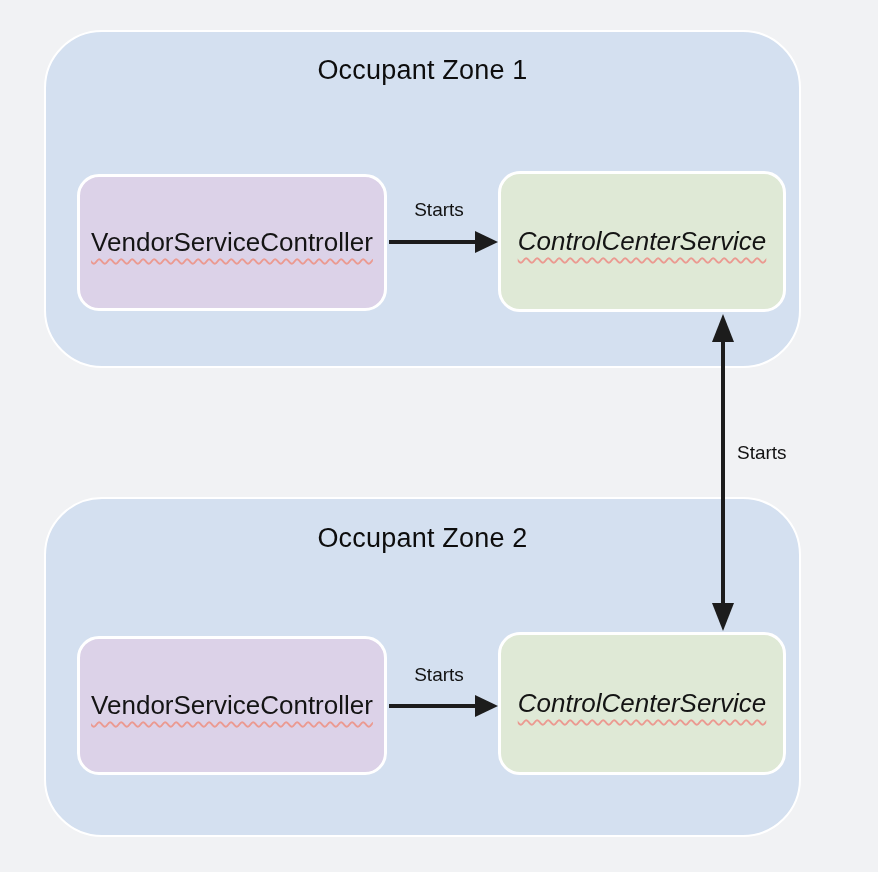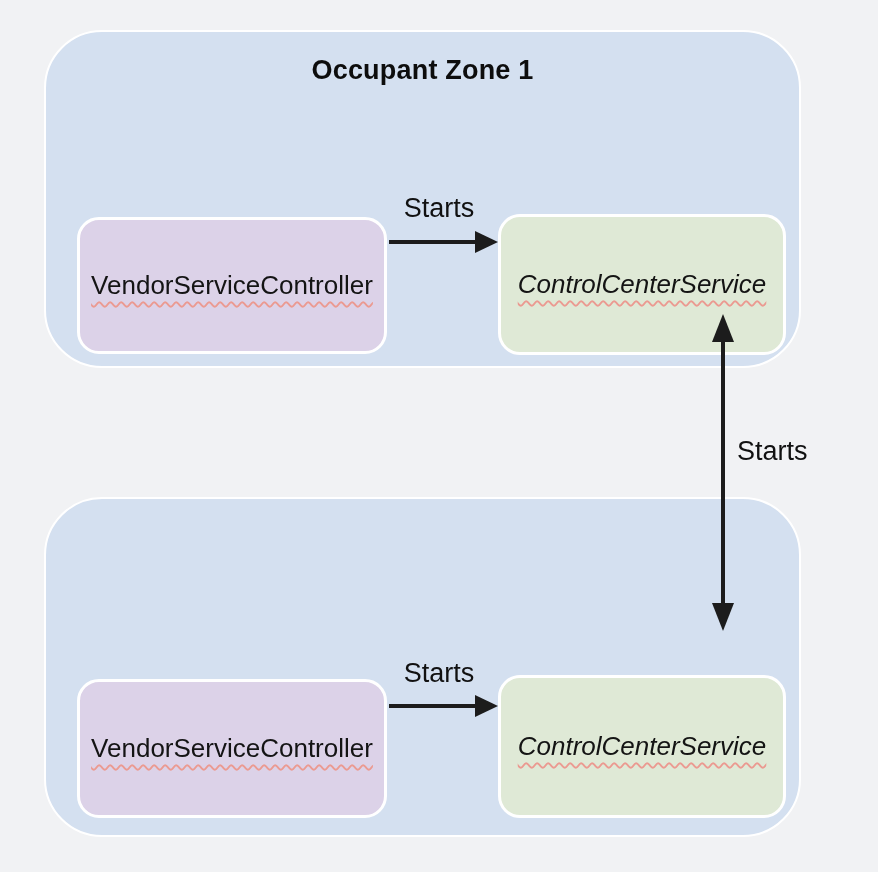--- a/index.html
+++ b/index.html
@@ -23,57 +23,57 @@
     box-sizing: border-box;
   }
   .zone-1 { left: 44px; top: 30px;  width: 757px; height: 338px; }
   .zone-2 { left: 44px; top: 497px; width: 757px; height: 340px; }
   .zone-title {
     position: absolute;
     left: 44px;
     width: 757px;
     text-align: center;
     font-size: 27px;
-    font-weight: bold;
+    font-weight: normal;
     color: #0d0d0d;
     letter-spacing: 0.2px;
   }
   .zone-title-1 { top: 55px; }
   .zone-title-2 { top: 523px; }
   .node {
     position: absolute;
     border: 3px solid #ffffff;
     border-radius: 22px;
     box-sizing: border-box;
     display: flex;
     align-items: center;
     justify-content: center;
-    margin-top: 43px;
   }
   .node-controller { background: #dcd2e8; }
   .node-service    { background: #dfe9d6; font-style: italic; }
   .node-controller-1 { left: 77px;  top: 174px; width: 310px; height: 137px; }
   .node-service-1    { left: 498px; top: 171px; width: 288px; height: 141px; }
   .node-controller-2 { left: 77px;  top: 636px; width: 310px; height: 139px; }
   .node-service-2    { left: 498px; top: 632px; width: 288px; height: 143px; }
   .node-label {
     font-size: 26px;
     color: #141414;
     white-space: nowrap;
     text-decoration-line: underline;
     text-decoration-style: wavy;
     text-decoration-color: #eb9a91;
     text-decoration-thickness: 1.5px;
     text-underline-offset: 7px;
   }
   .edge-label {
     position: absolute;
-    font-size: 27px;
+    font-size: 19px;
     color: #111111;
     white-space: nowrap;
+    margin-top: 6px;
   }
   .edge-label-starts-1 { left: 379px; top: 193px; width: 120px; text-align: center; }
   .edge-label-starts-2 { left: 379px; top: 658px; width: 120px; text-align: center; }
   .edge-label-connect  { left: 737px; top: 436px; }
   .arrow-layer {
     position: absolute;
     left: 0; top: 0;
     width: 878px;
     height: 872px;
     pointer-events: none;
@@ -89,20 +89,21 @@
 
   <div class="node node-controller node-controller-1">
     <span class="node-label">VendorServiceController</span>
   </div>
 
   <div class="node node-service node-service-1">
     <span class="node-label">ControlCenterService</span>
   </div>
 
   <div class="zone zone-2"></div>
+  <div class="zone-title zone-title-2">Occupant Zone 2</div>
 
   <div class="node node-controller node-controller-2">
     <span class="node-label">VendorServiceController</span>
   </div>
 
   <div class="node node-service node-service-2">
     <span class="node-label">ControlCenterService</span>
   </div>
 
   <svg class="arrow-layer" viewBox="0 0 878 872" xmlns="http://www.w3.org/2000/svg">

